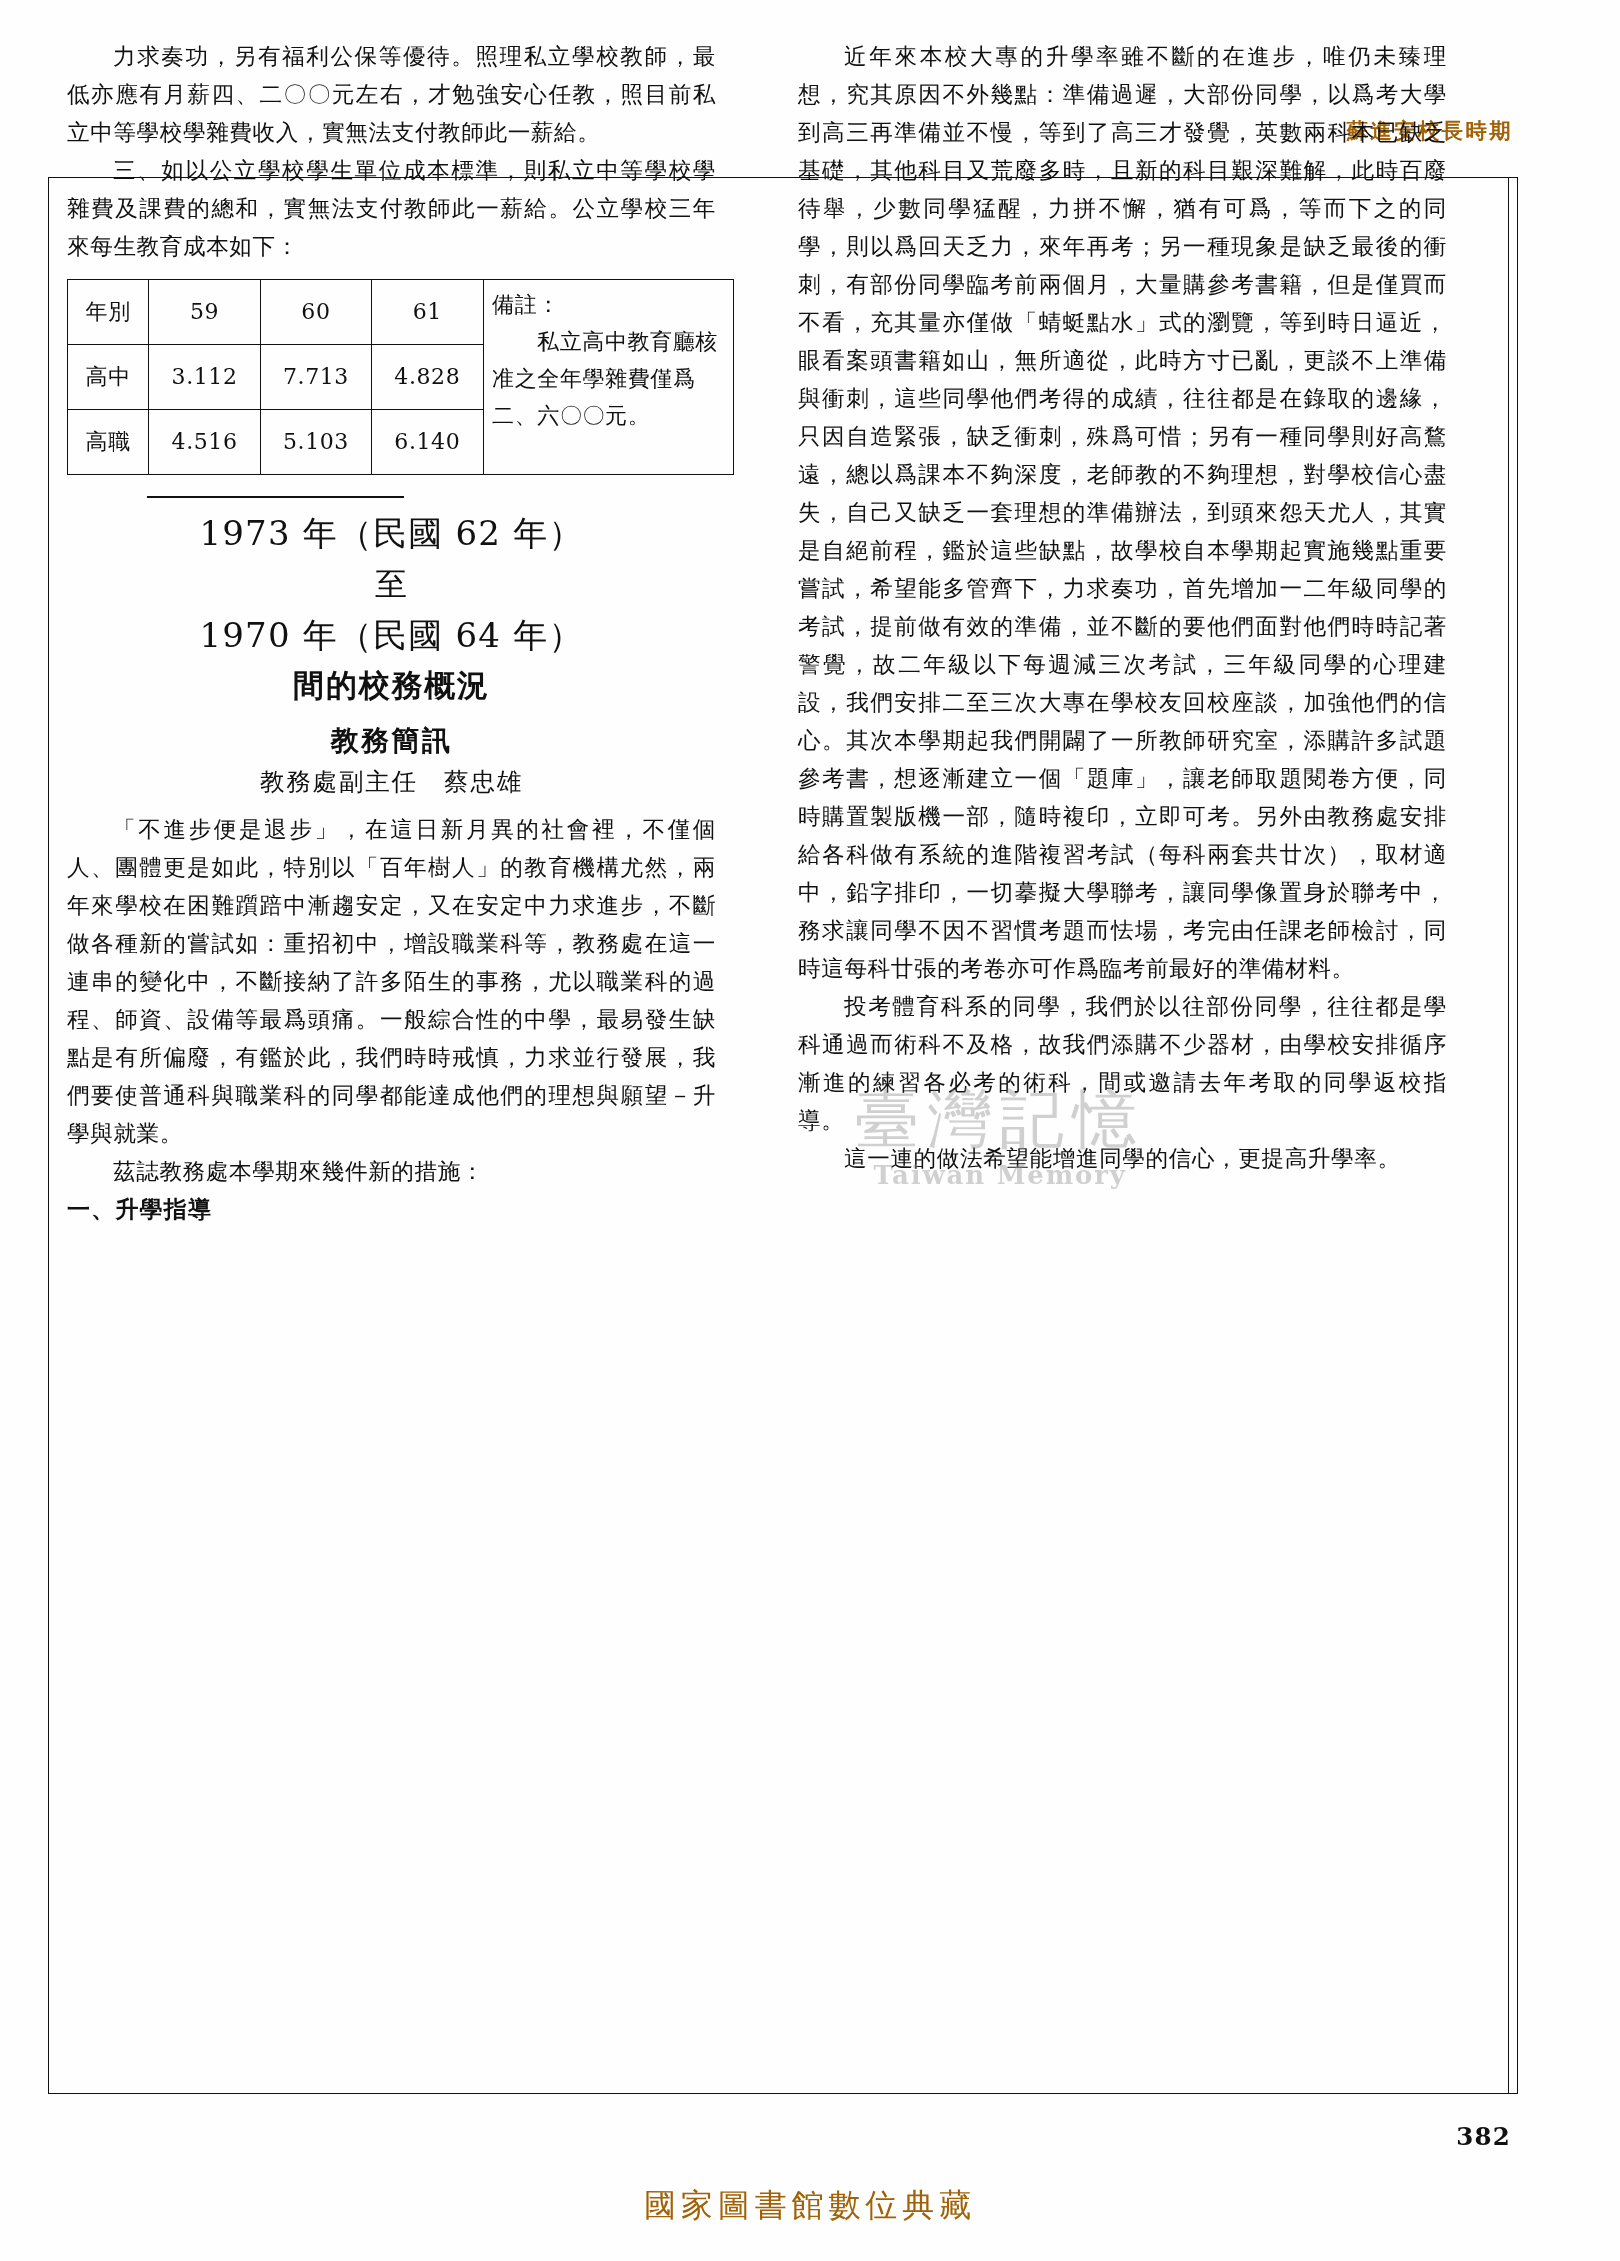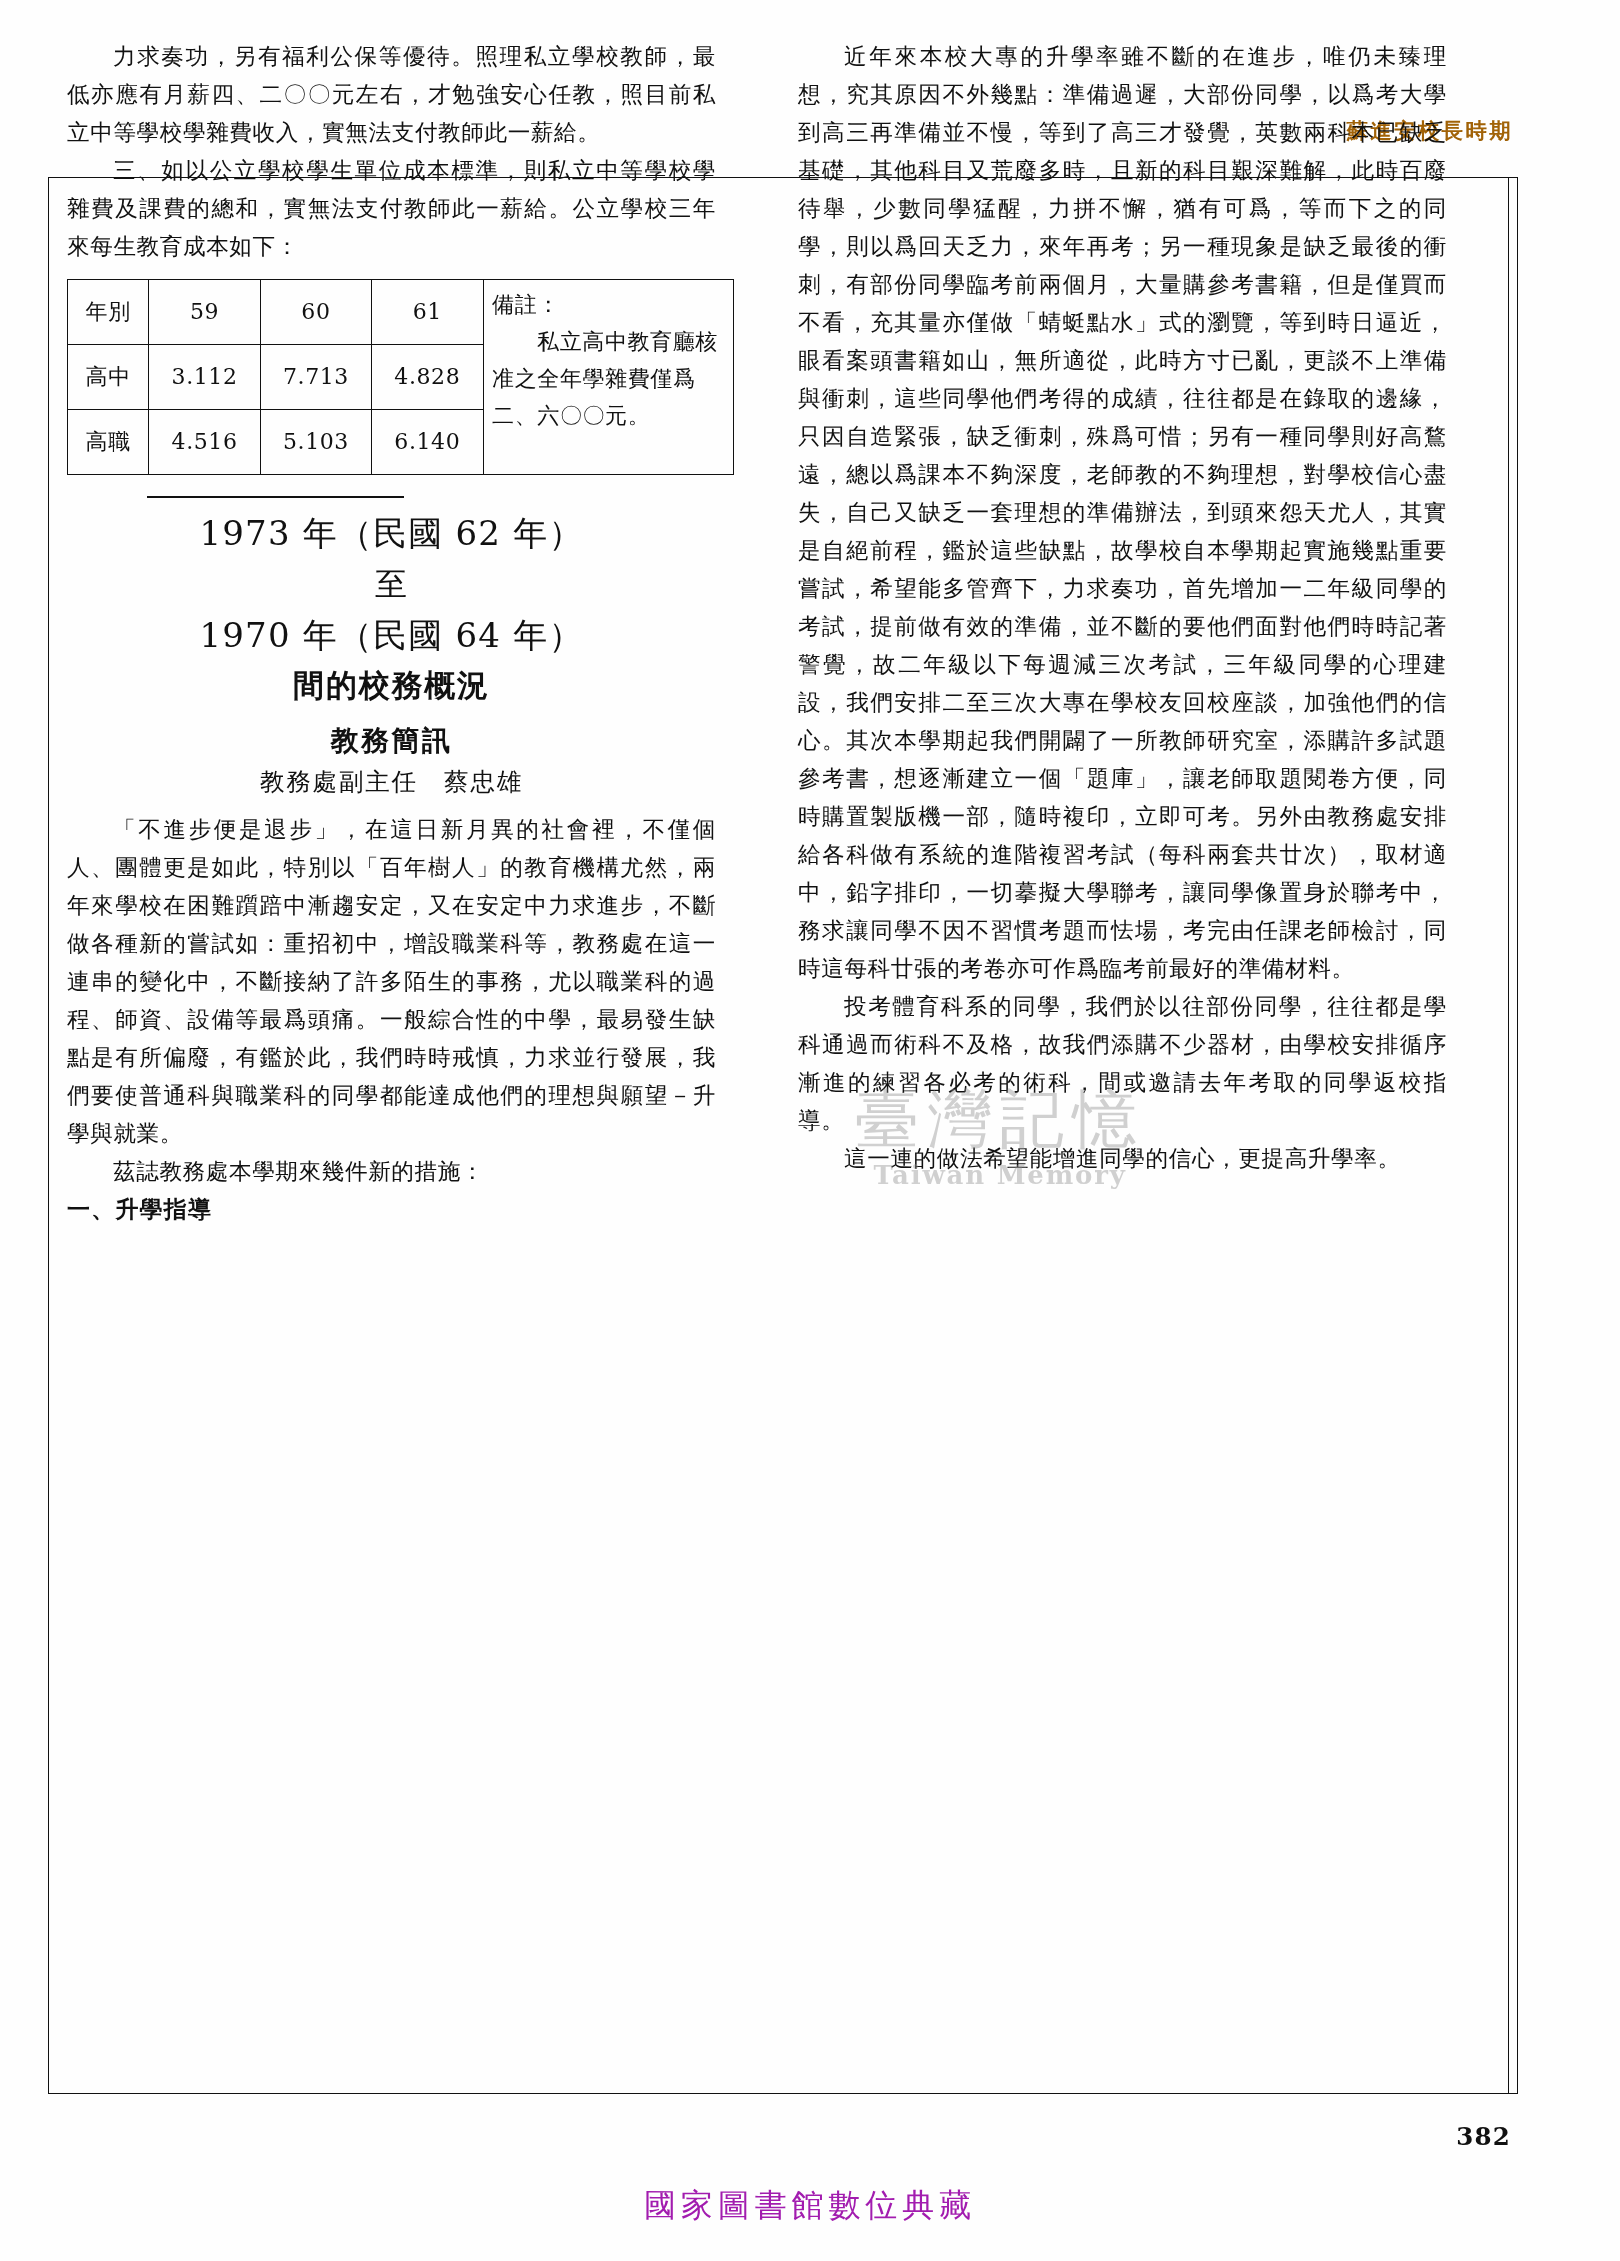--- a/index.html
+++ b/index.html
@@ -192,21 +192,21 @@
     letter-spacing: 1.2px;
   }
   .footer-stamp {
     position: absolute;
     left: 0;
     right: 0;
     top: 2184px;
     text-align: center;
     font-size: 32px;
     letter-spacing: 4.9px;
-    color: #a21caf;
+    color: #a16207;
     font-family: "DejaVu Serif", "Liberation Serif", serif;
   }
 </style>
 </head>
 <body>
 
 <div class="page">
 
   <div class="running-head">蘇進安校長時期</div>
 

